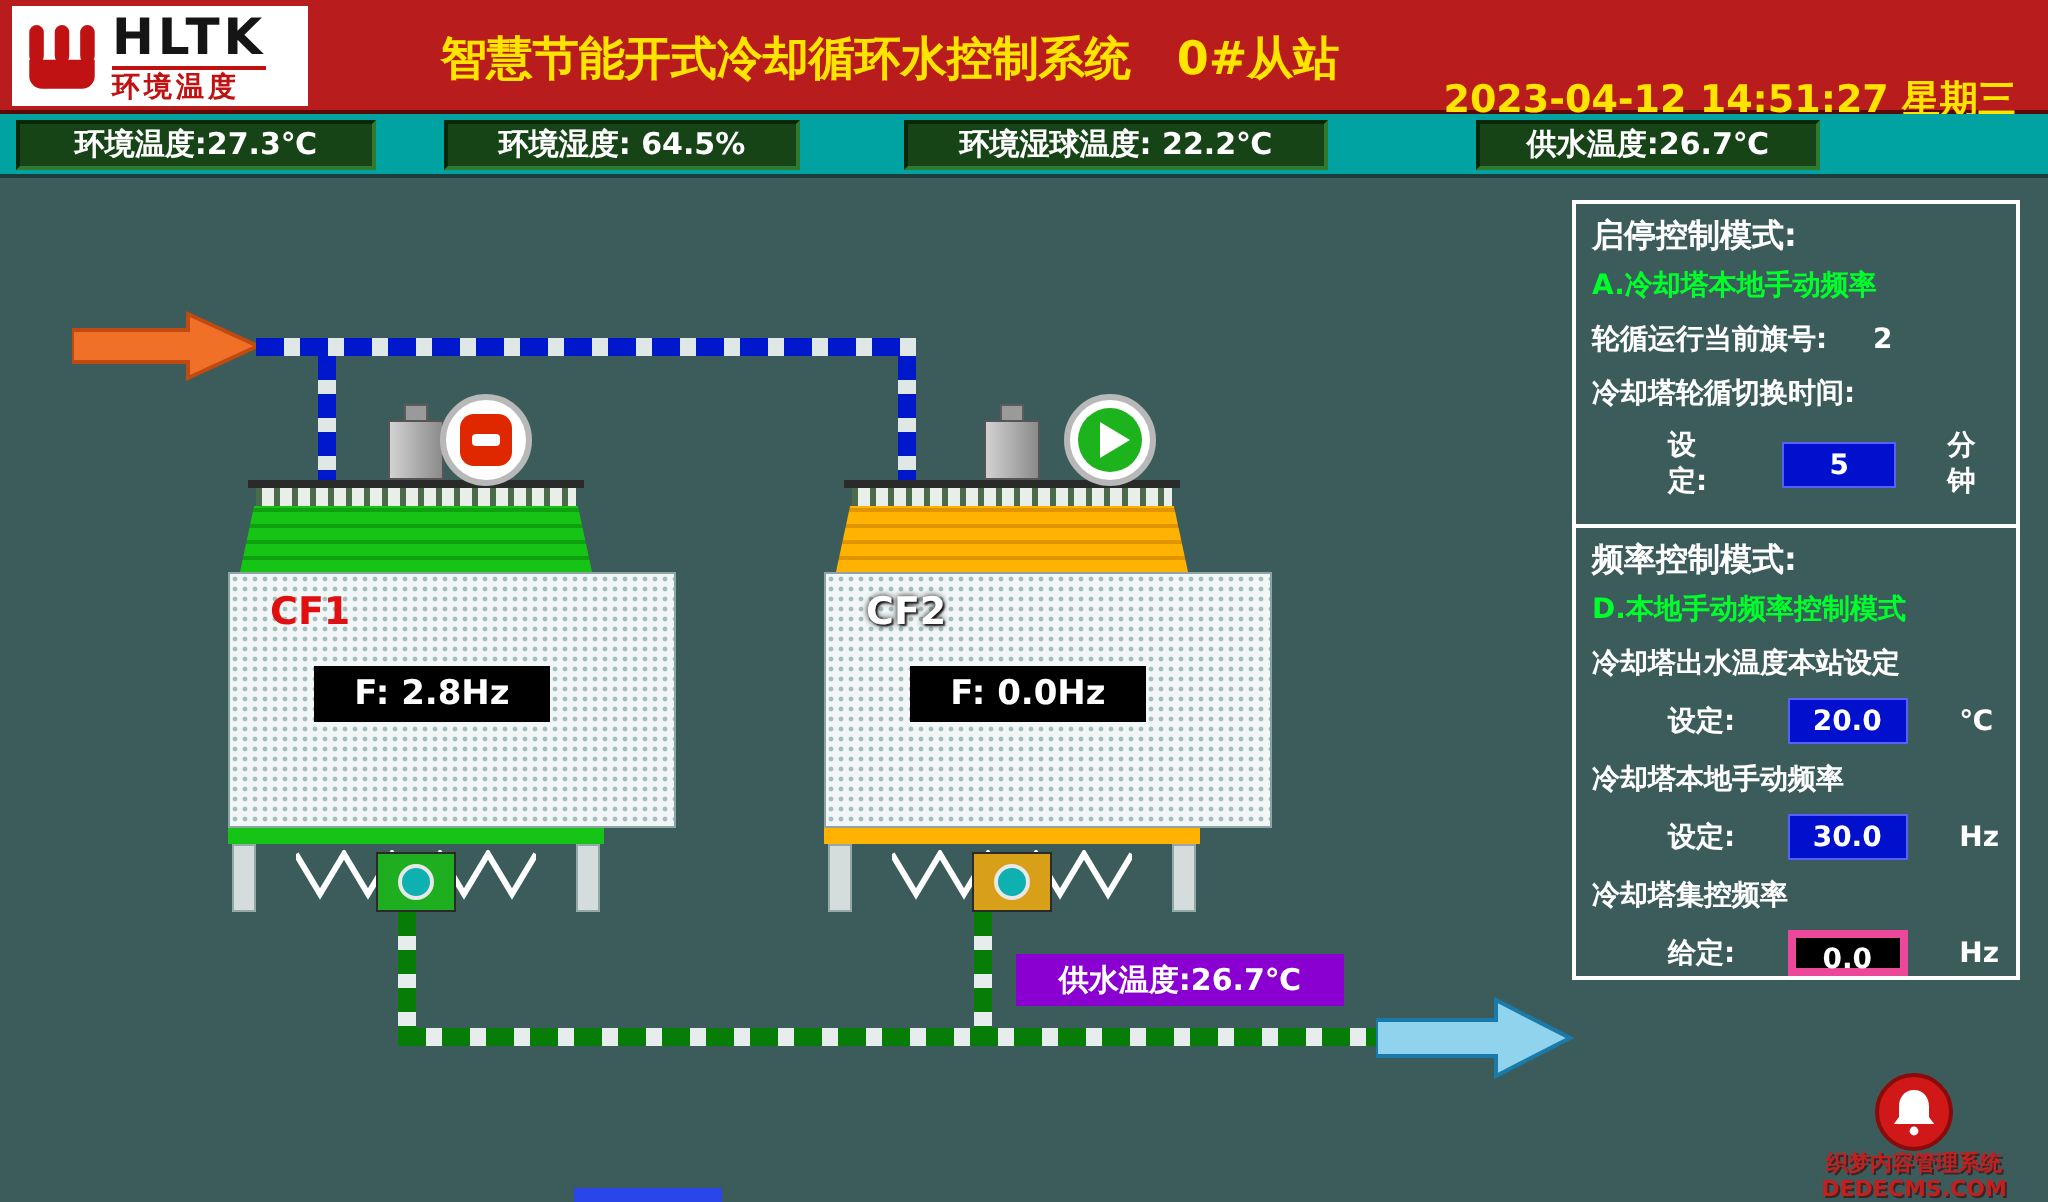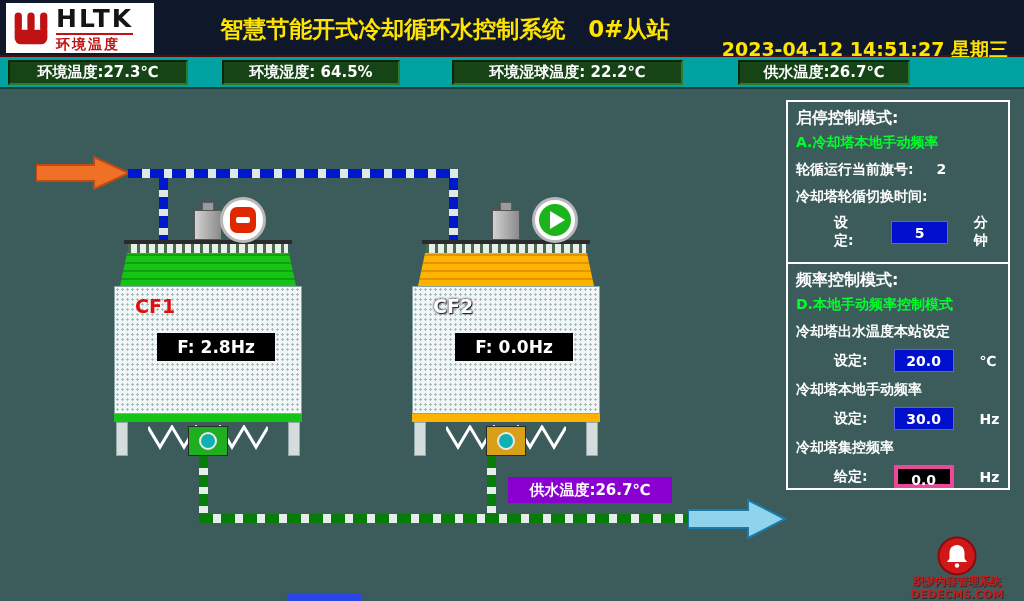--- a/index.html
+++ b/index.html
@@ -1,39 +1,39 @@
 <!DOCTYPE html>
 <html><head>
 <meta charset="utf-8">
 <style>
   html,body{margin:0;padding:0;background:#222;}
   .screen{position:relative;width:1024px;height:601px;overflow:hidden;background:#3c5c5c;
           font-family:"DejaVu Sans","Liberation Sans",sans-serif;}
 
   
-  .header{position:absolute;left:0;top:0;width:1024px;height:57px;background:#0f172a;
+  .header{position:absolute;left:0;top:0;width:1024px;height:57px;background:#b91c1c;
           border-bottom:2px solid #5a0808;box-sizing:border-box;}
   .logo{position:absolute;left:6px;top:3px;width:148px;height:50px;background:#fff;
         display:flex;align-items:center;gap:5px;padding:0 5px;box-sizing:border-box;}
   .logo-text{display:flex;flex-direction:column;line-height:1;}
   .logo-title{font-size:25px;font-weight:bold;color:#151515;letter-spacing:2px;}
   .logo-sub{font-size:14px;font-weight:bold;color:#c01212;letter-spacing:2px;
             border-top:2px solid #c01212;padding-top:2px;margin-top:2px;}
   .main-title{position:absolute;left:165px;top:14px;width:560px;text-align:center;
               color:#ffe400;font-size:23px;font-weight:bold;white-space:nowrap;}
   .datetime{position:absolute;right:16px;top:17px;color:#ffe400;font-size:19px;font-weight:bold;white-space:nowrap;margin-top:20px;}
 
   
   .env-bar{position:absolute;left:0;top:57px;width:1024px;height:32px;background:#00a2a2;
            border-bottom:2px solid #1d3d3d;box-sizing:border-box;}
   .env-box{position:absolute;top:3px;height:25px;line-height:21px;text-align:center;color:#fff;
            font-weight:bold;font-size:15px;background:#174417;box-sizing:border-box;
            border:2px solid;border-color:#082608 #2f7a2f #2f7a2f #082608;white-space:nowrap;}
   .env-1{left:8px;width:180px;} .env-2{left:222px;width:178px;}
-  .env-3{left:452px;width:231px;} .env-4{left:738px;width:172px;}
+  .env-3{left:452px;width:212px;} .env-4{left:738px;width:172px;}
 
   
   .panel{position:absolute;left:786px;top:100px;width:224px;height:390px;border:2px solid #fff;box-sizing:border-box;}
   .panel-sec1{height:162px;border-bottom:2px solid #fff;box-sizing:border-box;padding:6px 8px;}
   .panel-sec2{padding:6px 8px;}
   .p-title{color:#fff;font-weight:bold;font-size:16px;}
   .p-mode{color:#00ff2a;font-weight:bold;font-size:14px;margin-top:5px;white-space:nowrap;}
   .p-line{color:#fff;font-size:14px;font-weight:bold;margin-top:9px;white-space:nowrap;}
   .p-flagval{margin-left:18px;}
   .p-setrow{display:flex;align-items:center;margin-top:8px;margin-left:38px;color:#fff;
@@ -49,21 +49,21 @@
   .motor-cap{position:absolute;top:0;left:8px;width:12px;height:9px;background:#9a9a9a;border:1px solid #5c5c5c;box-sizing:border-box;}
   .motor-body{position:absolute;top:8px;left:0;width:28px;height:30px;
               background:linear-gradient(90deg,#d2d2d2,#8a8a8a);border:1px solid #555;box-sizing:border-box;}
   .deck{position:absolute;left:16px;top:40px;width:168px;height:4px;background:#2a2a2a;}
   .grille{position:absolute;left:20px;top:44px;width:160px;height:9px;
           background:repeating-linear-gradient(90deg,#4a6a4a 0 3px,#e8efe8 3px 9px);}
   .band{position:absolute;left:12px;top:53px;width:176px;height:33px;
         clip-path:polygon(4% 0,96% 0,100% 100%,0 100%);}
   .tower1 .band{background:repeating-linear-gradient(0deg,#15c415 0 6px,#0f9f0f 6px 8px);}
   .tower2 .band{background:repeating-linear-gradient(0deg,#ffb300 0 6px,#df9400 6px 8px);}
-  .tbody{position:absolute;left:6px;top:86px;width:188px;height:128px;background-color:#f2f6f6;
+  .tbody{position:absolute;left:6px;top:86px;width:224px;height:128px;background-color:#f2f6f6;
          background-image:radial-gradient(#a4bebe 1px,transparent 1.4px);background-size:5px 5px;
          border:1px solid #89a5a5;box-sizing:border-box;}
   .cf-label{position:absolute;left:20px;top:8px;font-size:19px;font-weight:bold;}
   .tower1 .cf-label{color:#e01010;}
   .tower2 .cf-label{color:#fff;text-shadow:0 0 3px rgba(0,0,0,.95),1px 1px 1px rgba(0,0,0,.8);}
   .freq{position:absolute;left:42px;top:46px;width:118px;height:28px;background:#000;color:#fff;
         font-size:17px;font-weight:bold;text-align:center;line-height:28px;}
   .base-strip{position:absolute;left:6px;top:214px;width:188px;height:8px;}
   .tower1 .base-strip{background:#15c415;} .tower2 .base-strip{background:#ffb300;}
   .leg{position:absolute;top:222px;width:12px;height:34px;background:#d4dcdc;border:1px solid #93a9a9;box-sizing:border-box;}

